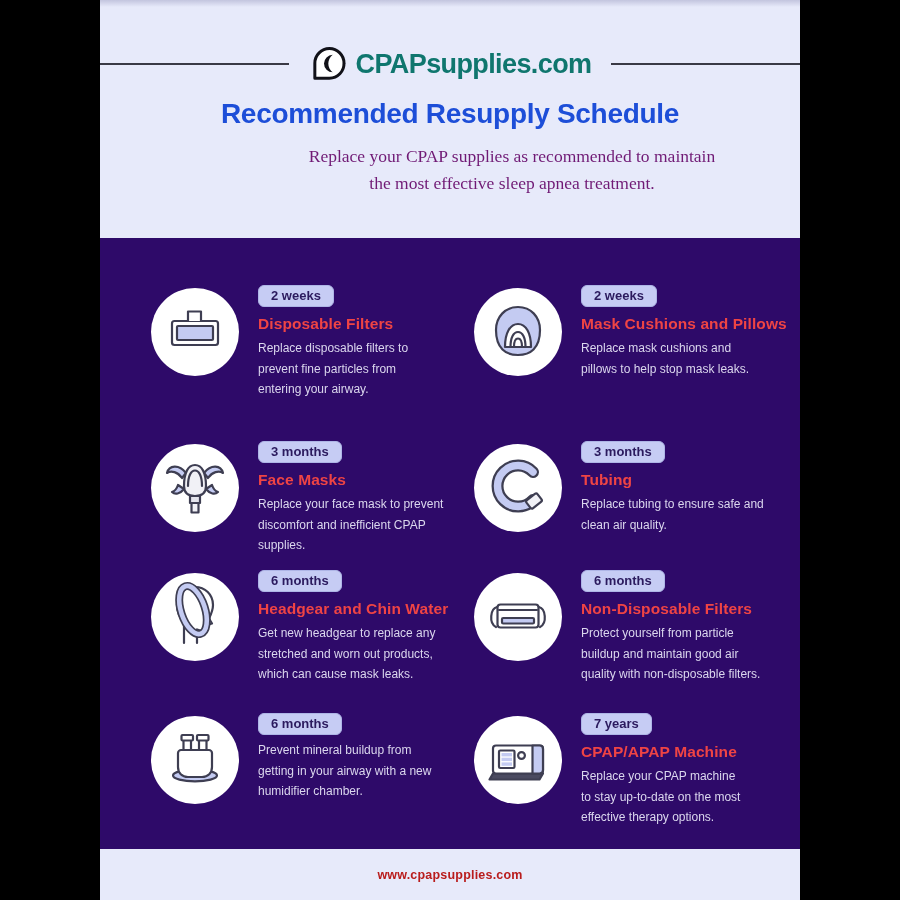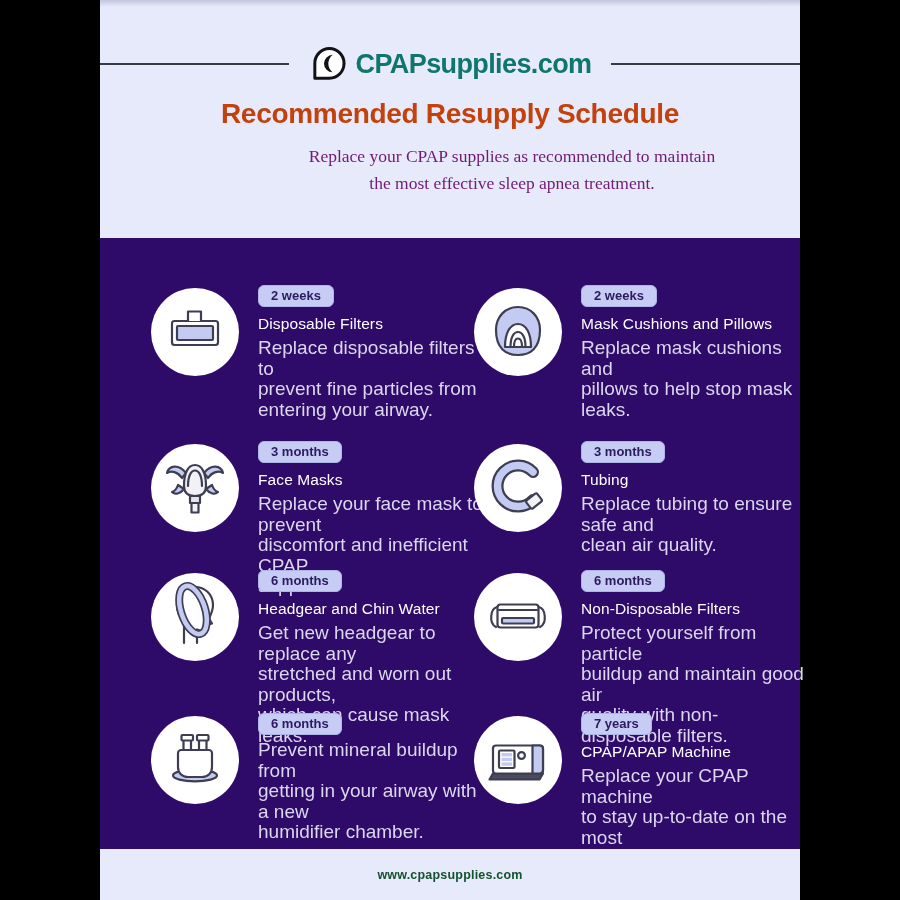--- a/index.html
+++ b/index.html
@@ -23,21 +23,21 @@
   }
   .brand-line{flex:1;height:2px;background:#3a3a45;}
   .brand-group{display:flex;align-items:center;margin:0 20px;}
   .brand-logo{width:40px;height:40px;margin-right:7px;}
   .brand-text{
     font-size:27px;font-weight:700;color:#0f766e;letter-spacing:-0.6px;
     white-space:nowrap;
   }
   .main-title{
     position:absolute;left:0;top:98px;width:700px;text-align:center;
-    font-size:28px;font-weight:800;color:#c2410c;letter-spacing:-0.3px;margin:0;
+    font-size:28px;font-weight:800;color:#1d4ed8;letter-spacing:-0.3px;margin:0;
   }
   .subtitle{
     position:absolute;left:0;top:143px;width:824px;text-align:center;
     font-size:17.5px;color:#701a75;line-height:27px;white-space:pre-line;font-family:Liberation Serif, serif;
   }
   
   .panel{
     position:absolute;left:0;top:238px;width:700px;height:611px;
     background:#2E0A69;
   }
@@ -47,34 +47,34 @@
     flex:0 0 88px;display:flex;align-items:center;justify-content:center;
   }
   .circle svg{width:88px;height:88px;display:block;}
   .item-text{margin-left:19px;width:228px;margin-top:-3px;}
   .badge{
     display:inline-block;background:#C6CCF4;border:1px solid #AEB5E6;
     color:#2B1A5E;font-size:13px;font-weight:700;
     padding:2px 12px 3px;border-radius:6px;line-height:15px;
   }
   .item-title{
-    margin-top:8px;font-size:15.5px;font-weight:400;color:#ffffff;letter-spacing:0.1px;
+    margin-top:8px;font-size:15.5px;font-weight:700;color:#ef4444;letter-spacing:0.1px;
   }
   .item-desc{
-    margin-top:5px;font-size:19px;color:#DBD7EE;line-height:20.5px;white-space:pre-line;
+    margin-top:5px;font-size:12px;color:#DBD7EE;line-height:20.5px;white-space:pre-line;
   }
   
   .r1{top:50px;} .r2{top:206px;} .r3{top:335px;} .r4{top:478px;}
   .c1{left:51px;} .c2{left:374px;}
   
   .footer{
     position:absolute;left:0;top:849px;width:700px;height:51px;
     background:#E7EAFA;display:flex;align-items:center;justify-content:center;
   }
-  .footer-url{font-size:12.5px;font-weight:700;color:#14532d;letter-spacing:0.2px;}
+  .footer-url{font-size:12.5px;font-weight:700;color:#b91c1c;letter-spacing:0.2px;}
   
   .ic{stroke:#3E3E52;stroke-width:2.2;fill:none;stroke-linecap:round;stroke-linejoin:round;}
 </style>
 </head>
 <body>
 
 <div class="page">
 
   <div class="brandrow">
     <div class="brand-line"></div>

